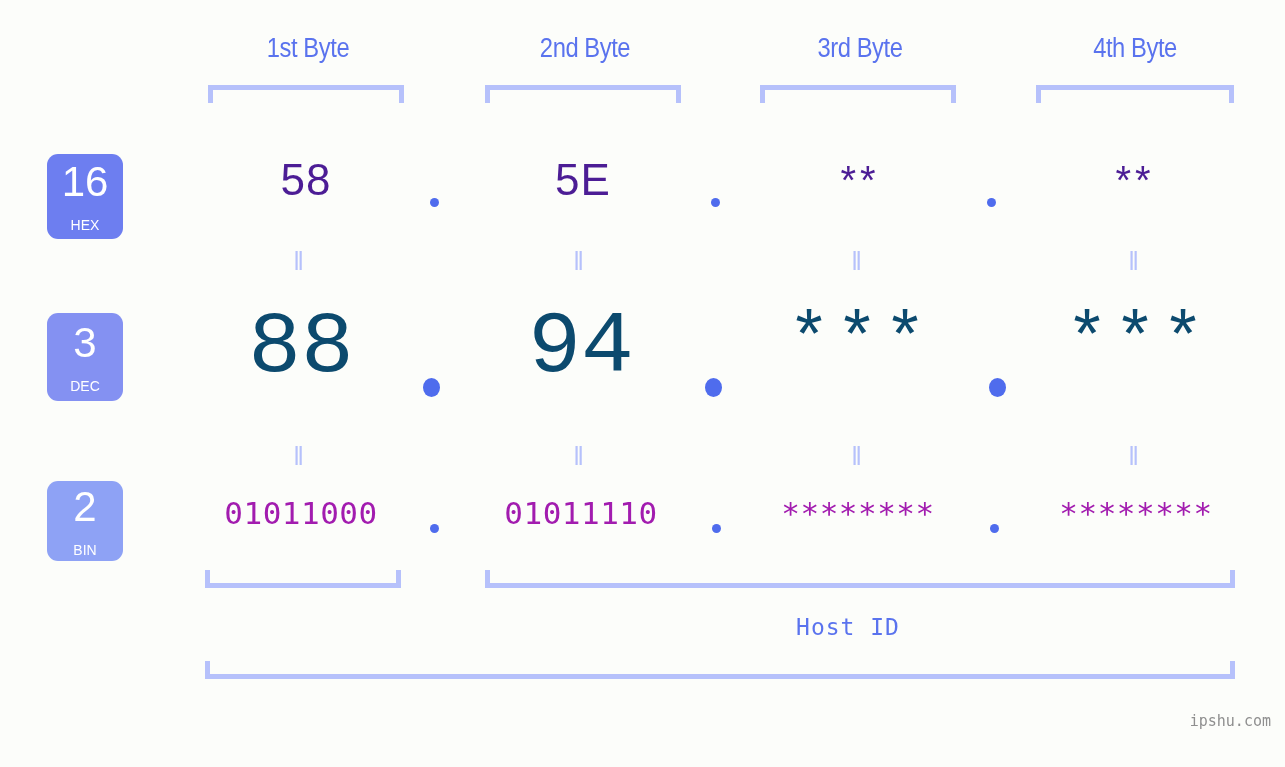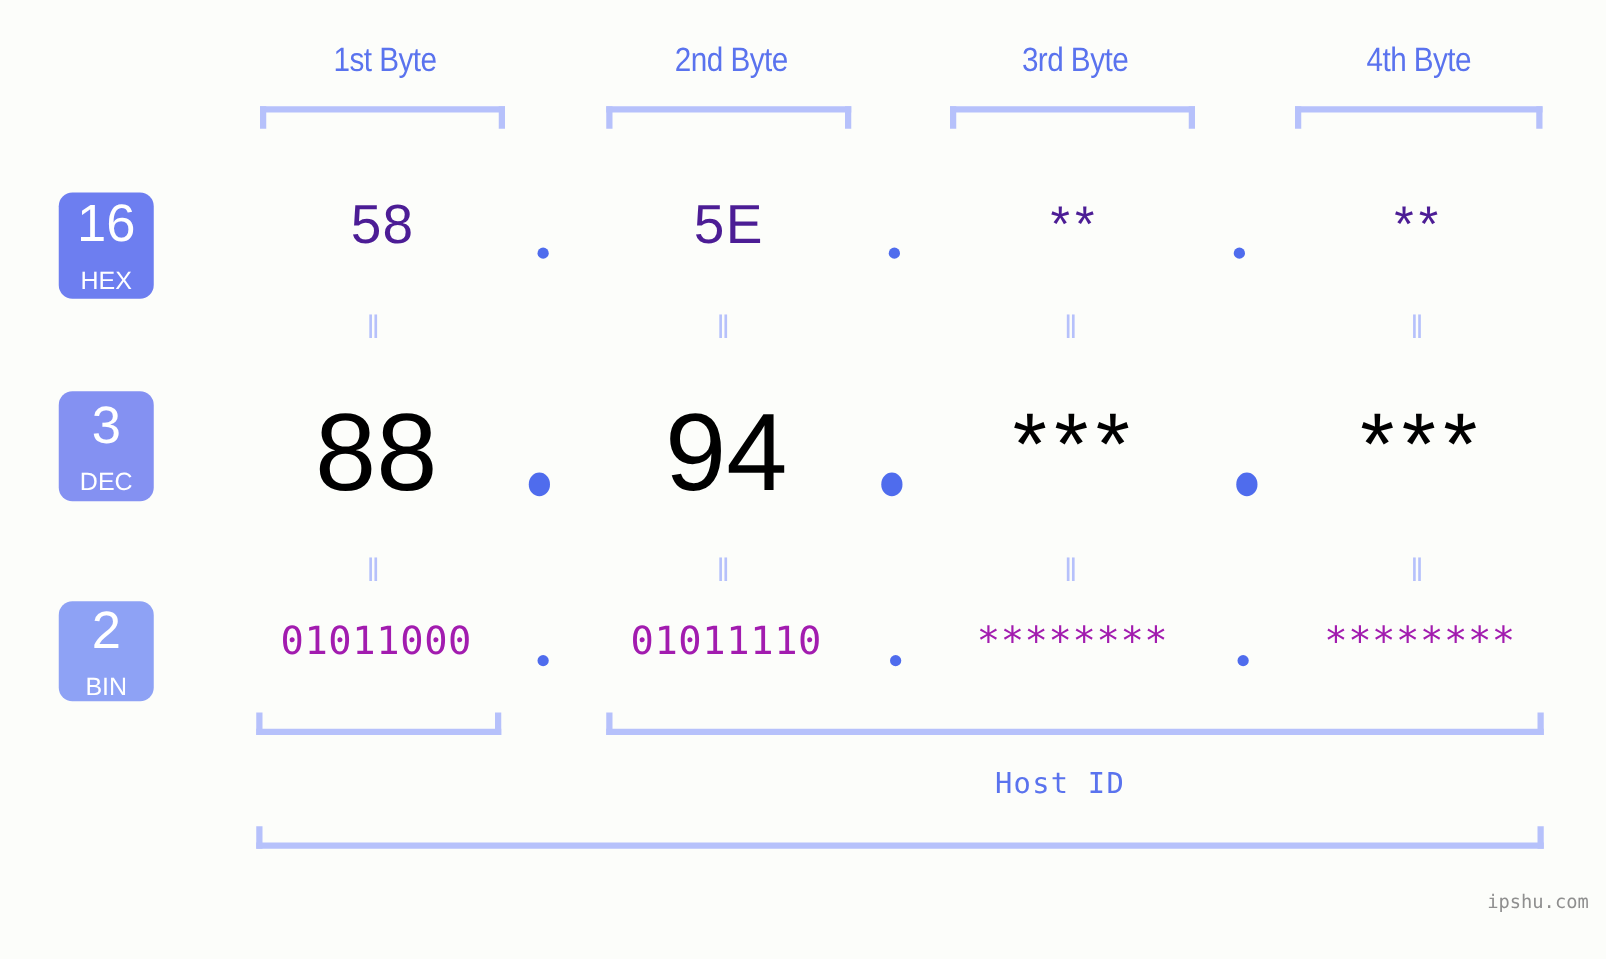--- a/index.html
+++ b/index.html
@@ -68,21 +68,21 @@
     align-items: center;
     justify-content: center;
     line-height: 1;
   }
   .badge .num {
     font-size: 42px;
     font-weight: 400;
     letter-spacing: 0px;
   }
   .badge .radix-name {
-    font-size: 20px;
+    font-size: 14px;
     font-weight: 400;
     margin-top: 15px;
   }
 
   #badge-hex { top: 154px; height: 85px; background: #6d7ef0; }
   #badge-dec { top: 313px; height: 88px; background: #8491f2; }
   #badge-bin { top: 481px; height: 80px; background: #8ea2f5; }
 
   
   .cell {
@@ -100,26 +100,25 @@
     letter-spacing: 1px;
   }
   .hex-row .cell.masked {
     font-size: 40px;
     letter-spacing: 4px;
     top: 158px;
   }
 
   .dec-row .cell {
     top: 302px;
-    font-family: Liberation Sans, sans-serif;
+    font-family: Liberation Mono, monospace;
     font-size: 88px;
-    color: #000000;
+    color: #0c4a6e;
     letter-spacing: 0px;
     line-height: 1.05;
-    margin-top: 14px;
   }
   .dec-row .cell.masked {
     font-size: 70px;
     letter-spacing: 6px;
     top: 305px;
   }
 
   .bin-row .cell {
     top: 495px;
     font-family: "DejaVu Sans Mono", monospace;

